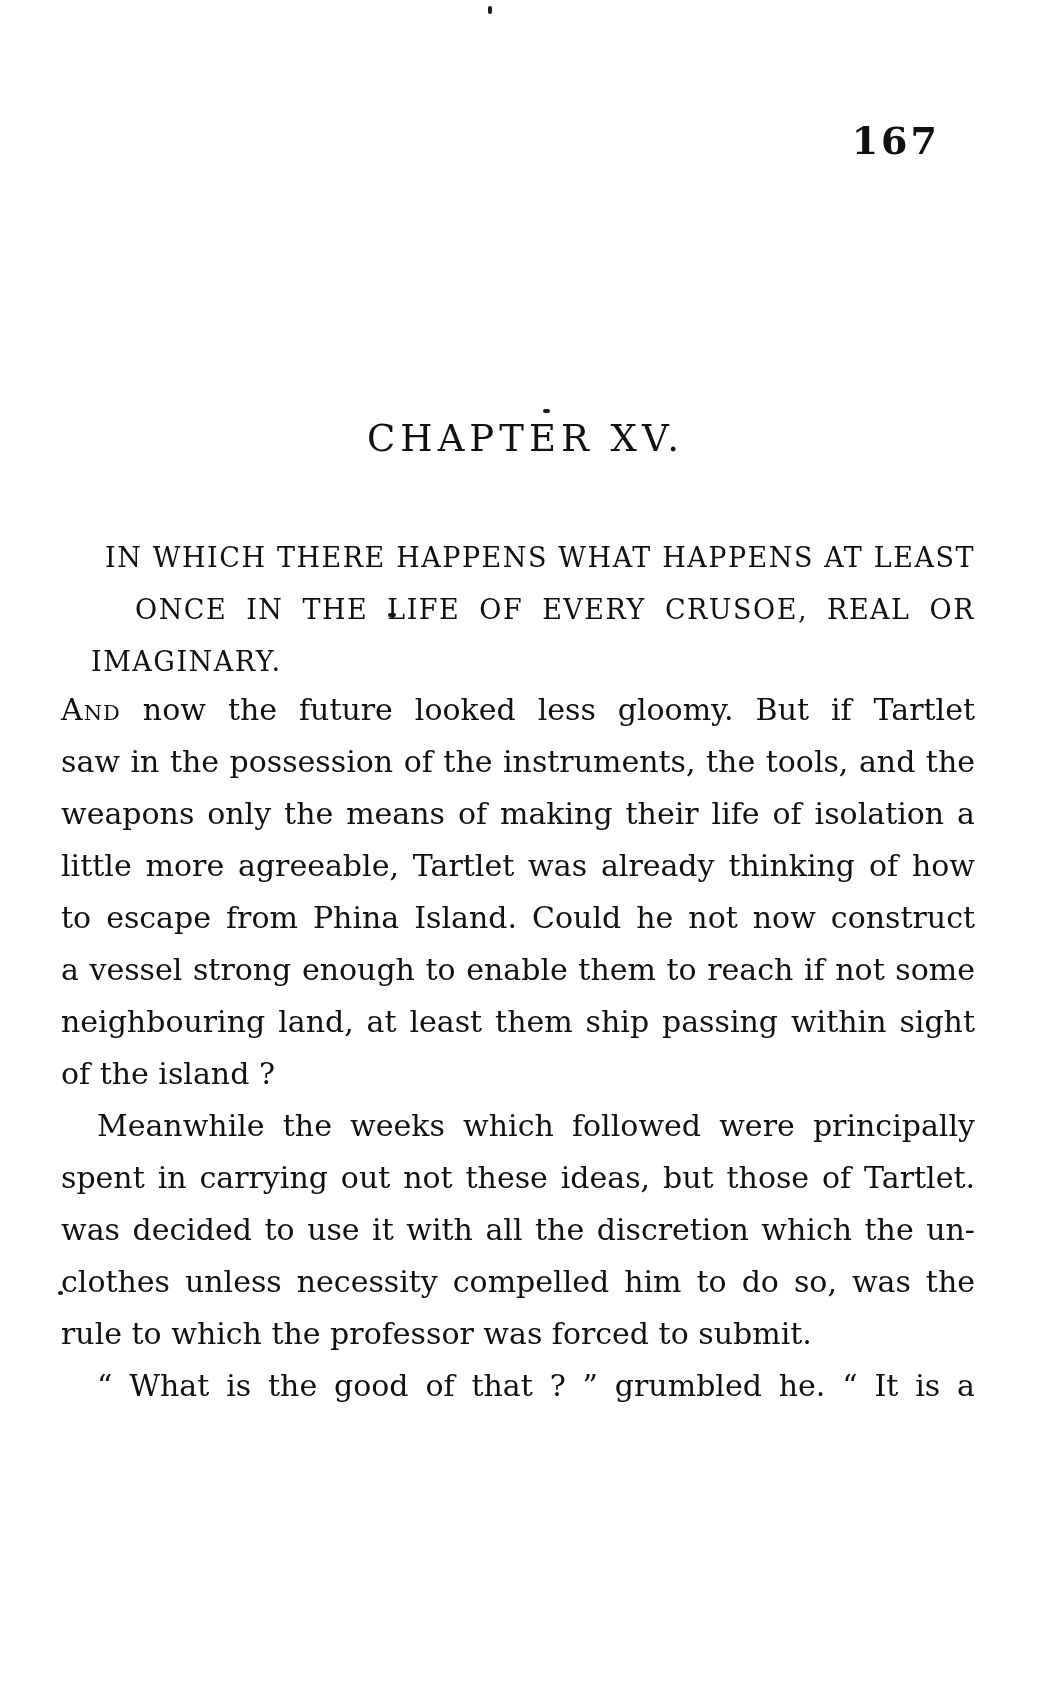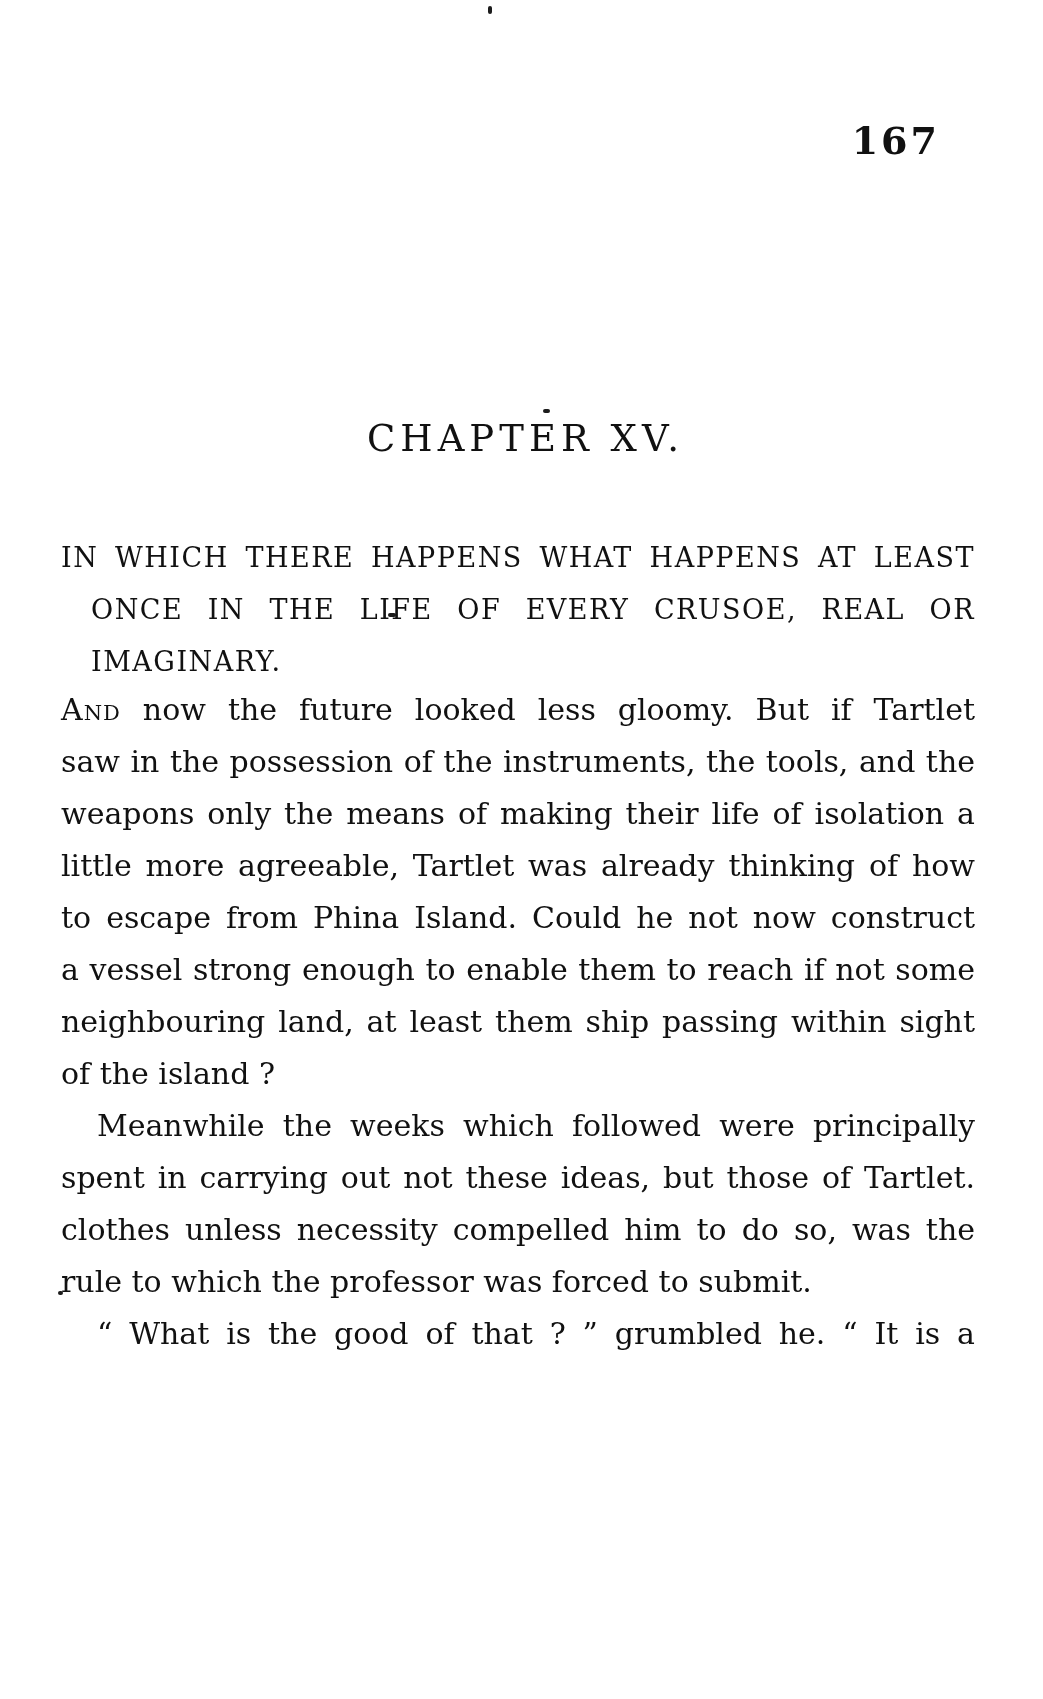--- a/index.html
+++ b/index.html
@@ -36,21 +36,21 @@
   }
   .subtitle {
     position: absolute;
     top: 532px;
     left: 61px;
     width: 914px;
     font-size: 27px;
     line-height: 52px;
     letter-spacing: 1.5px;
   }
-  .sub-line.just { text-align: justify; text-align-last: justify; }
+  .sub-line.just { text-align: justify; text-align-last: justify; margin-left: 44px; }
   .sub-line.ind  { padding-left: 30px; box-sizing: border-box; }
   .body-text {
     position: absolute;
     top: 684px;
     left: 61px;
     width: 914px;
     font-size: 30px;
     line-height: 52px;
   }
   .line { text-align: justify; text-align-last: justify; }
@@ -91,18 +91,19 @@
     <div class="line"><span class="sc">And</span> <span>now the future looked less gloomy.  But if Tartlet</span></div>
     <div class="line">saw in the possession of the instruments, the tools, and the</div>
     <div class="line">weapons only the means of making their life of isolation a</div>
     <div class="line">little more agreeable, Tartlet was already thinking of how</div>
     <div class="line">to escape from Phina Island.  Could he not now construct</div>
     <div class="line">a vessel strong enough to enable them to reach if not some</div>
     <div class="line">neighbouring land, at least them ship passing within sight</div>
     <div class="line end">of the island ?</div>
     <div class="line ind">Meanwhile the weeks which followed were principally</div>
     <div class="line">spent in carrying out not these ideas, but those of Tartlet.</div>
+    <div class="line">was decided to use it with all the discretion which the un-</div>
     <div class="line">clothes unless necessity compelled him to do so, was the</div>
     <div class="line end">rule to which the professor was forced to submit.</div>
     <div class="line ind">“ What is the good of that ? ” grumbled he.  “ It is a</div>
   </div>
 
 </div>
 
 </body></html>

